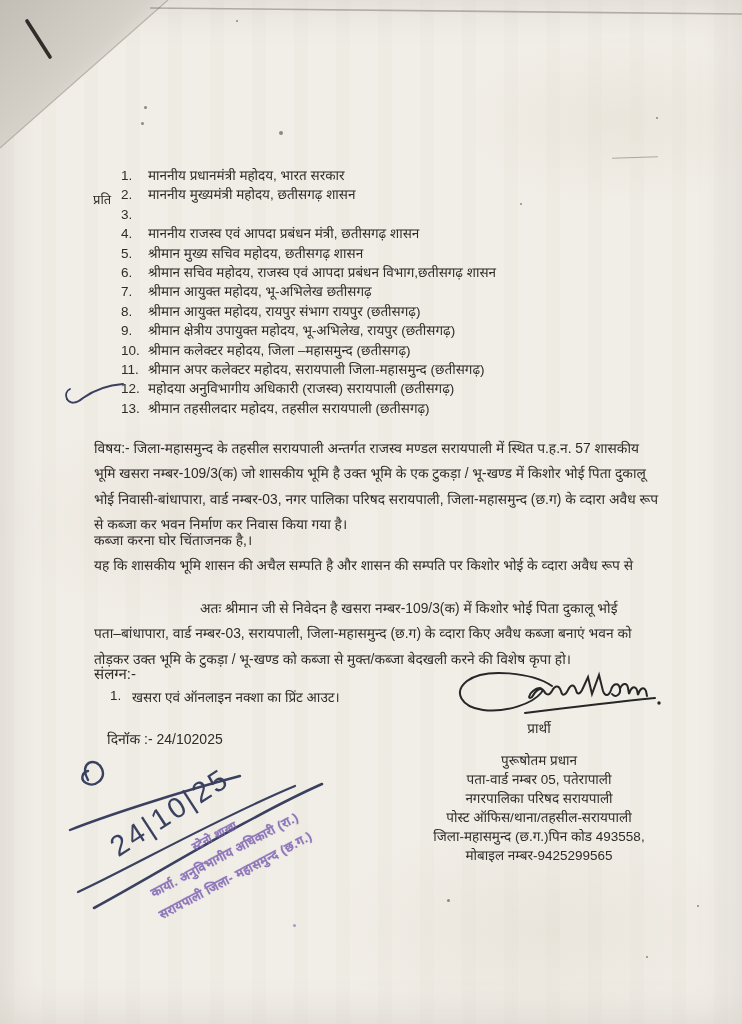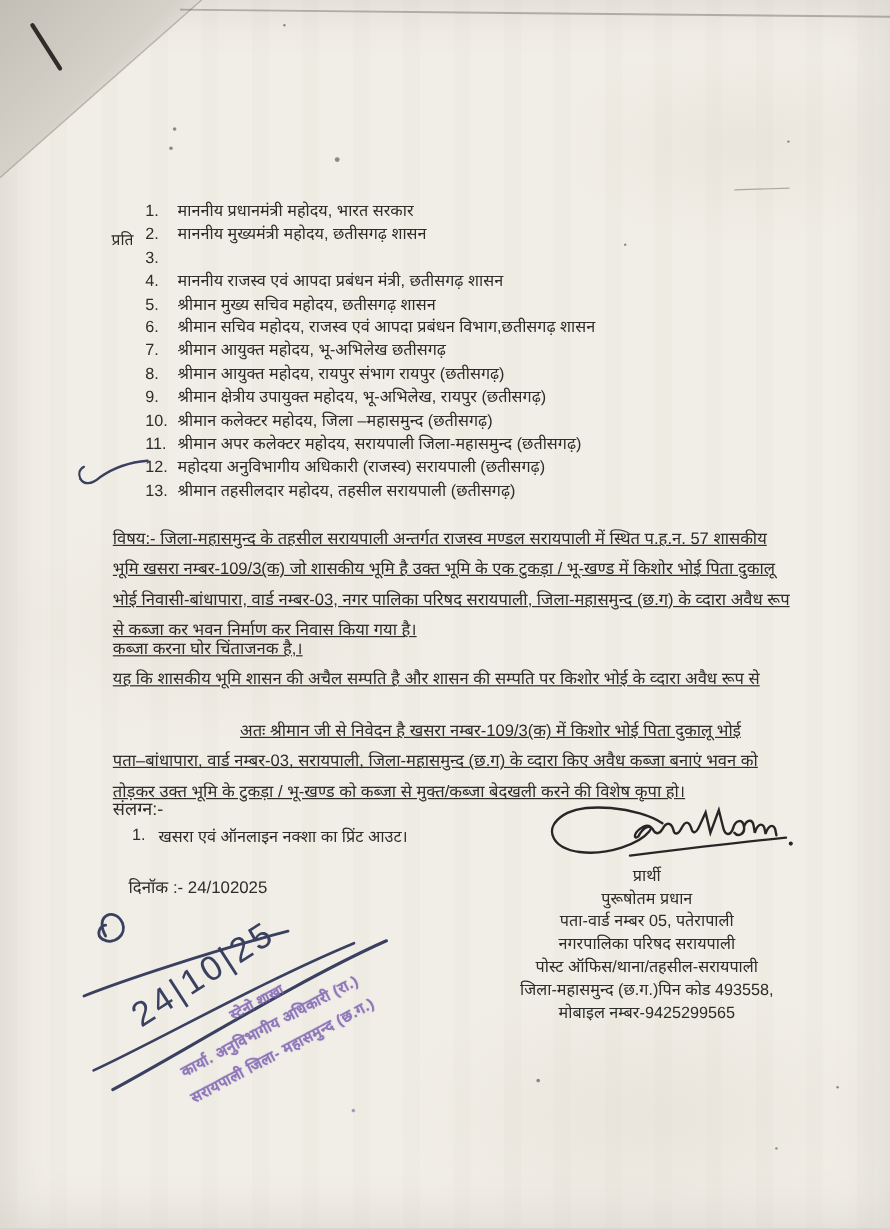--- a/index.html
+++ b/index.html
@@ -35,32 +35,32 @@
   .dot{position:absolute;border-radius:50%;background:rgba(58,53,48,.55);}
   .pencil-line{position:absolute;left:612px;top:157px;width:46px;height:1px;
     background:rgba(120,113,104,.55);transform:rotate(-2deg);}
   
   .abs{position:absolute;}
   #salutation{left:93px;top:142px;font-size:13px;margin-top:48px;}
   #recipients{left:121px;top:166px;font-size:13.5px;line-height:19.4px;}
   .recipient-row{display:flex;white-space:nowrap;}
   .rnum{width:27px;flex:0 0 27px;}
   .para{left:94px;width:560px;font-size:13.8px;line-height:25.4px;}
-  .para .pline{white-space:nowrap;text-decoration:underline;}
+  .para .pline{white-space:nowrap;}
   #subject-para{top:436px;}
   #allegation-para{top:528px;}
   #request-para{top:584px;}
   #request-para .pline:first-child{padding-left:106px;margin-top:12px;}
   #enclosure-label{left:94px;top:663px;font-size:15px;}
   #enclosure-item{left:110px;top:688px;font-size:13.5px;display:flex;white-space:nowrap;}
   #enclosure-item .rnum{width:22px;flex:0 0 22px;}
   #date-line{left:107px;top:729px;font-size:14px;white-space:nowrap;}
   #applicant-block{left:426px;top:720px;width:226px;text-align:center;
     font-size:13.5px;line-height:19px;}
-  #applicant-block .title{margin-bottom:0;}
+  #applicant-block .title{margin-bottom:12px;font-family:Liberation Mono, monospace;}
   
   #sig-flourish{left:455px;top:669px;width:222px;height:58px;}
   
   #check-12{left:64px;top:380px;width:64px;height:28px;}
   
   #pen-strokes{left:58px;top:756px;width:300px;height:180px;}
   #hand-date{
     left:113px;top:833px;
     font-size:29px;letter-spacing:3px;color:#3a4060;
     transform:rotate(-33deg);transform-origin:0 50%;

